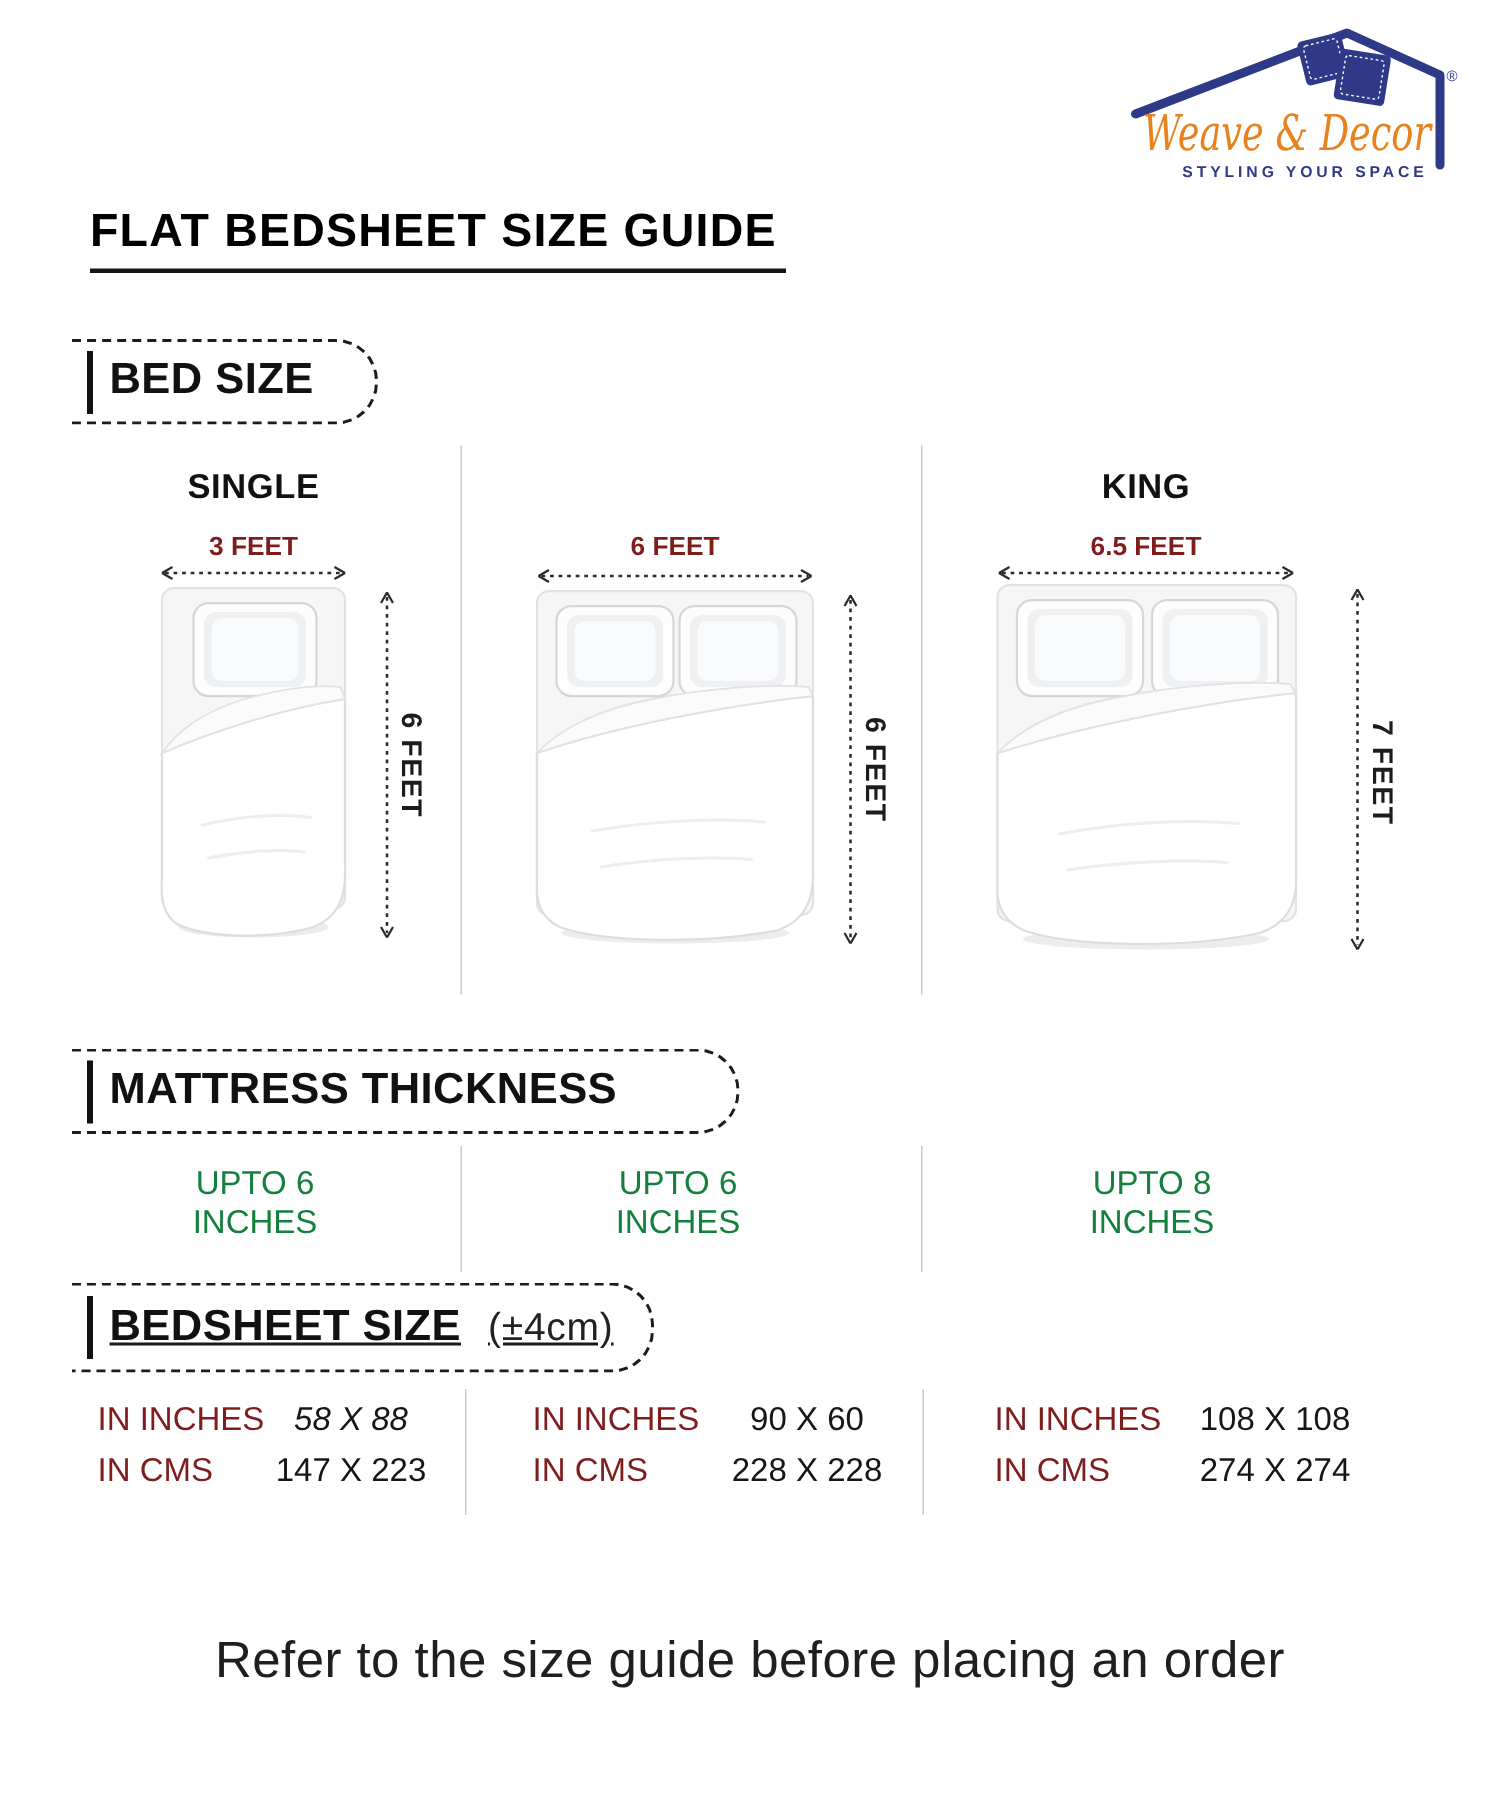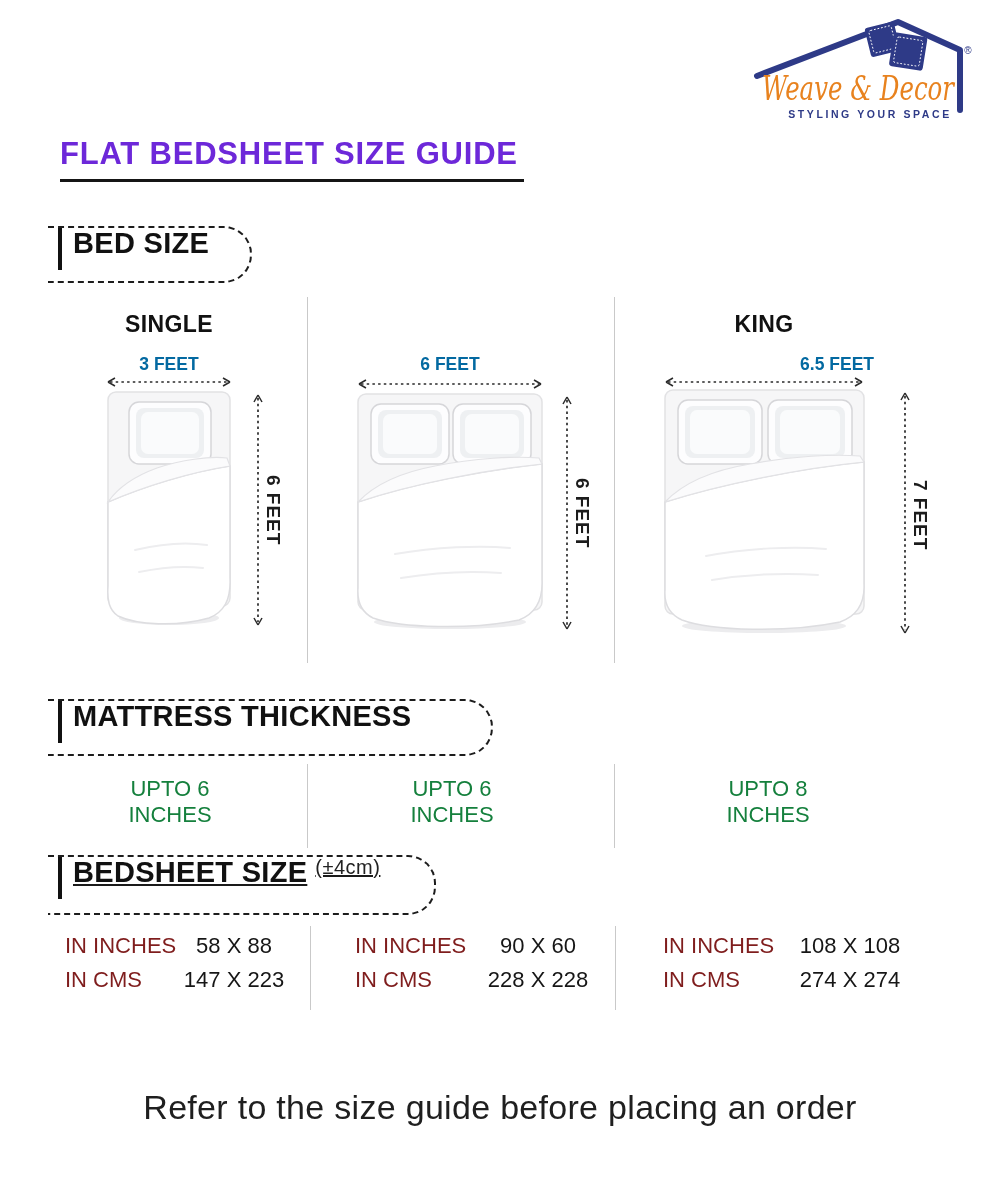--- a/index.html
+++ b/index.html
@@ -5,40 +5,40 @@
   * { margin:0; padding:0; box-sizing:border-box; }
   html,body { background:#ffffff; }
   body { font-family:"Liberation Sans", sans-serif; color:#1a1a1a; }
   .page { position:relative; width:1000px; height:1200px; background:#fff; overflow:hidden; margin:0 auto; }
 
   
   .logo { position:absolute; left:748px; top:12px; width:228px; height:112px; }
 
   
   .title { position:absolute; left:60px; top:136px; display:inline-block;
-           font-size:31px; font-weight:bold; letter-spacing:0.8px; color:#6d28d9;
+           font-size:31px; font-weight:bold; letter-spacing:0.8px; color:#000000;
            border-bottom:3.5px solid #151515; padding:0 6px 7px 0; white-space:nowrap; }
 
   
-  .pill { position:absolute; display:flex; 
+  .pill { position:absolute; display:flex; align-items:center;
           border:2.5px dashed #1c1c1c; border-left:none;
           border-radius:0 28px 28px 0; background:#fff; }
   .pill-bar { flex:none; width:4px; height:42px; background:#111; margin-left:10px; margin-right:11px; }
   .pill-label { font-size:29px; font-weight:bold; letter-spacing:0.3px; color:#111; transform:translateY(-1px); white-space:nowrap; }
-  .pill-sub { font-size:20px; font-weight:400; color:#222; margin-left:8px; letter-spacing:0.5px; transform:translateY(-1px); white-space:nowrap; }
+  .pill-sub { font-size:26px; font-weight:400; color:#222; margin-left:18px; letter-spacing:0.5px; transform:translateY(-1px); white-space:nowrap; }
   .pill-bed-size { left:48px; top:226px; width:204px; height:57px; }
   .pill-mattress { left:48px; top:699px; width:445px; height:57px; }
   .pill-bedsheet { left:48px; top:855px; width:388px; height:60px;text-decoration:underline; }
 
   
   .vdiv { position:absolute; width:1px; background:#c9c9c9; }
 
   
   .bed-name { position:absolute; width:220px; text-align:center; font-size:23px; font-weight:bold; letter-spacing:0.4px; color:#111; }
-  .bed-width { position:absolute; width:220px; text-align:center; font-size:17.5px; font-weight:600; color:#0369a1; }
+  .bed-width { position:absolute; width:220px; text-align:center; font-size:17.5px; font-weight:600; color:#7f1d1d; }
   .harrow, .varrow { position:absolute; display:block; }
   .bed-svg { position:absolute; display:block; }
   .vlabel { position:absolute; writing-mode:vertical-rl; font-size:19px; font-weight:bold;
             letter-spacing:1px; color:#1c1c1c; height:100px; text-align:center; }
 
   
   .thick { position:absolute; width:120px; text-align:center; font-size:22px; line-height:1.18; color:#15803d; }
 
   
   .t-label { position:absolute; width:112px; font-size:22px; color:#7f1d1d; text-align:left; white-space:nowrap; }
@@ -124,21 +124,21 @@
     <path d="M3,110 C20,92 48,80 80,74 C120,66 160,64 184,66 L187,72 C130,78 56,92 3,110 Z" fill="#fbfbfc" stroke="#e2e2e5" stroke-width="1.2"></path>
     <path d="M40,162 C80,155 125,153 155,156 M46,186 C82,180 120,179 146,181" stroke="#ededef" stroke-width="2" fill="none" stroke-linecap="round"></path>
   </svg>
   <svg class="varrow" style="left:561px; top:392px;" width="12" height="242" viewBox="0 0 12 242">
     <line x1="6" y1="8" x2="6" y2="234" stroke="#2b2b2b" stroke-width="1.7" stroke-dasharray="2.5 3.2"></line>
     <path d="M6,5 L2,12 M6,5 L10,12 M6,237 L2,230 M6,237 L10,230" stroke="#2b2b2b" stroke-width="1.5" fill="none"></path>
   </svg>
   <div class="vlabel" style="left:571px; top:463px;">6 FEET</div>
 
   <div class="bed-name" style="left:654px; top:311px;">KING</div>
-  <div class="bed-width" style="left:654px; top:354px;text-align:right;">6.5 FEET</div>
+  <div class="bed-width" style="left:654px; top:354px;">6.5 FEET</div>
   <svg class="harrow" style="left:661px; top:376px;" width="206" height="12" viewBox="0 0 206 12">
     <line x1="7" y1="6" x2="199" y2="6" stroke="#2b2b2b" stroke-width="1.7" stroke-dasharray="2.5 3.2"></line>
     <path d="M5,6 L12,2 M5,6 L12,10 M201,6 L194,2 M201,6 L194,10" stroke="#2b2b2b" stroke-width="1.5" fill="none"></path>
   </svg>
   <svg class="bed-svg" style="left:662px; top:388px;" width="205" height="250" viewBox="0 0 205 250">
     <rect x="3" y="2" width="199" height="224" rx="8" fill="#f6f6f7" stroke="#e2e2e4" stroke-width="1.5"></rect>
     <ellipse cx="102" cy="238" rx="82" ry="7" fill="#ececee"></ellipse>
     <rect x="16" y="12" width="84" height="64" rx="10" fill="#fdfdfe" stroke="#d6d6d9" stroke-width="1.5"></rect>
     <rect x="23" y="18" width="70" height="52" rx="8" fill="#eef0f2"></rect>
     <rect x="28" y="22" width="60" height="44" rx="7" fill="#fafbfc"></rect>
@@ -163,21 +163,21 @@
   <div class="thick" style="left:392px; top:776px;">UPTO 6 INCHES</div>
   <div class="thick" style="left:708px; top:776px;">UPTO 8 INCHES</div>
 
   <div class="pill pill-bedsheet">
     <span class="pill-bar"></span>
     <span class="pill-label">BEDSHEET SIZE</span>
     <span class="pill-sub">(±4cm)</span>
   </div>
 
   <div class="t-label" style="left:65px; top:933px;">IN INCHES</div>
-  <div class="t-value" style="left:178px; top:933px; width:112px;">58 X 88</div>
+  <div class="t-value" style="left:178px; top:933px; width:112px;font-style:italic;">58 X 88</div>
   <div class="t-label" style="left:65px; top:967px;">IN CMS</div>
   <div class="t-value" style="left:178px; top:967px; width:112px;">147 X 223</div>
 
   <div class="t-label" style="left:355px; top:933px;">IN INCHES</div>
   <div class="t-value" style="left:482px; top:933px; width:112px;">90 X 60</div>
   <div class="t-label" style="left:355px; top:967px;">IN CMS</div>
   <div class="t-value" style="left:482px; top:967px; width:112px;">228 X 228</div>
 
   <div class="t-label" style="left:663px; top:933px;">IN INCHES</div>
   <div class="t-value" style="left:790px; top:933px; width:120px;">108 X 108</div>

